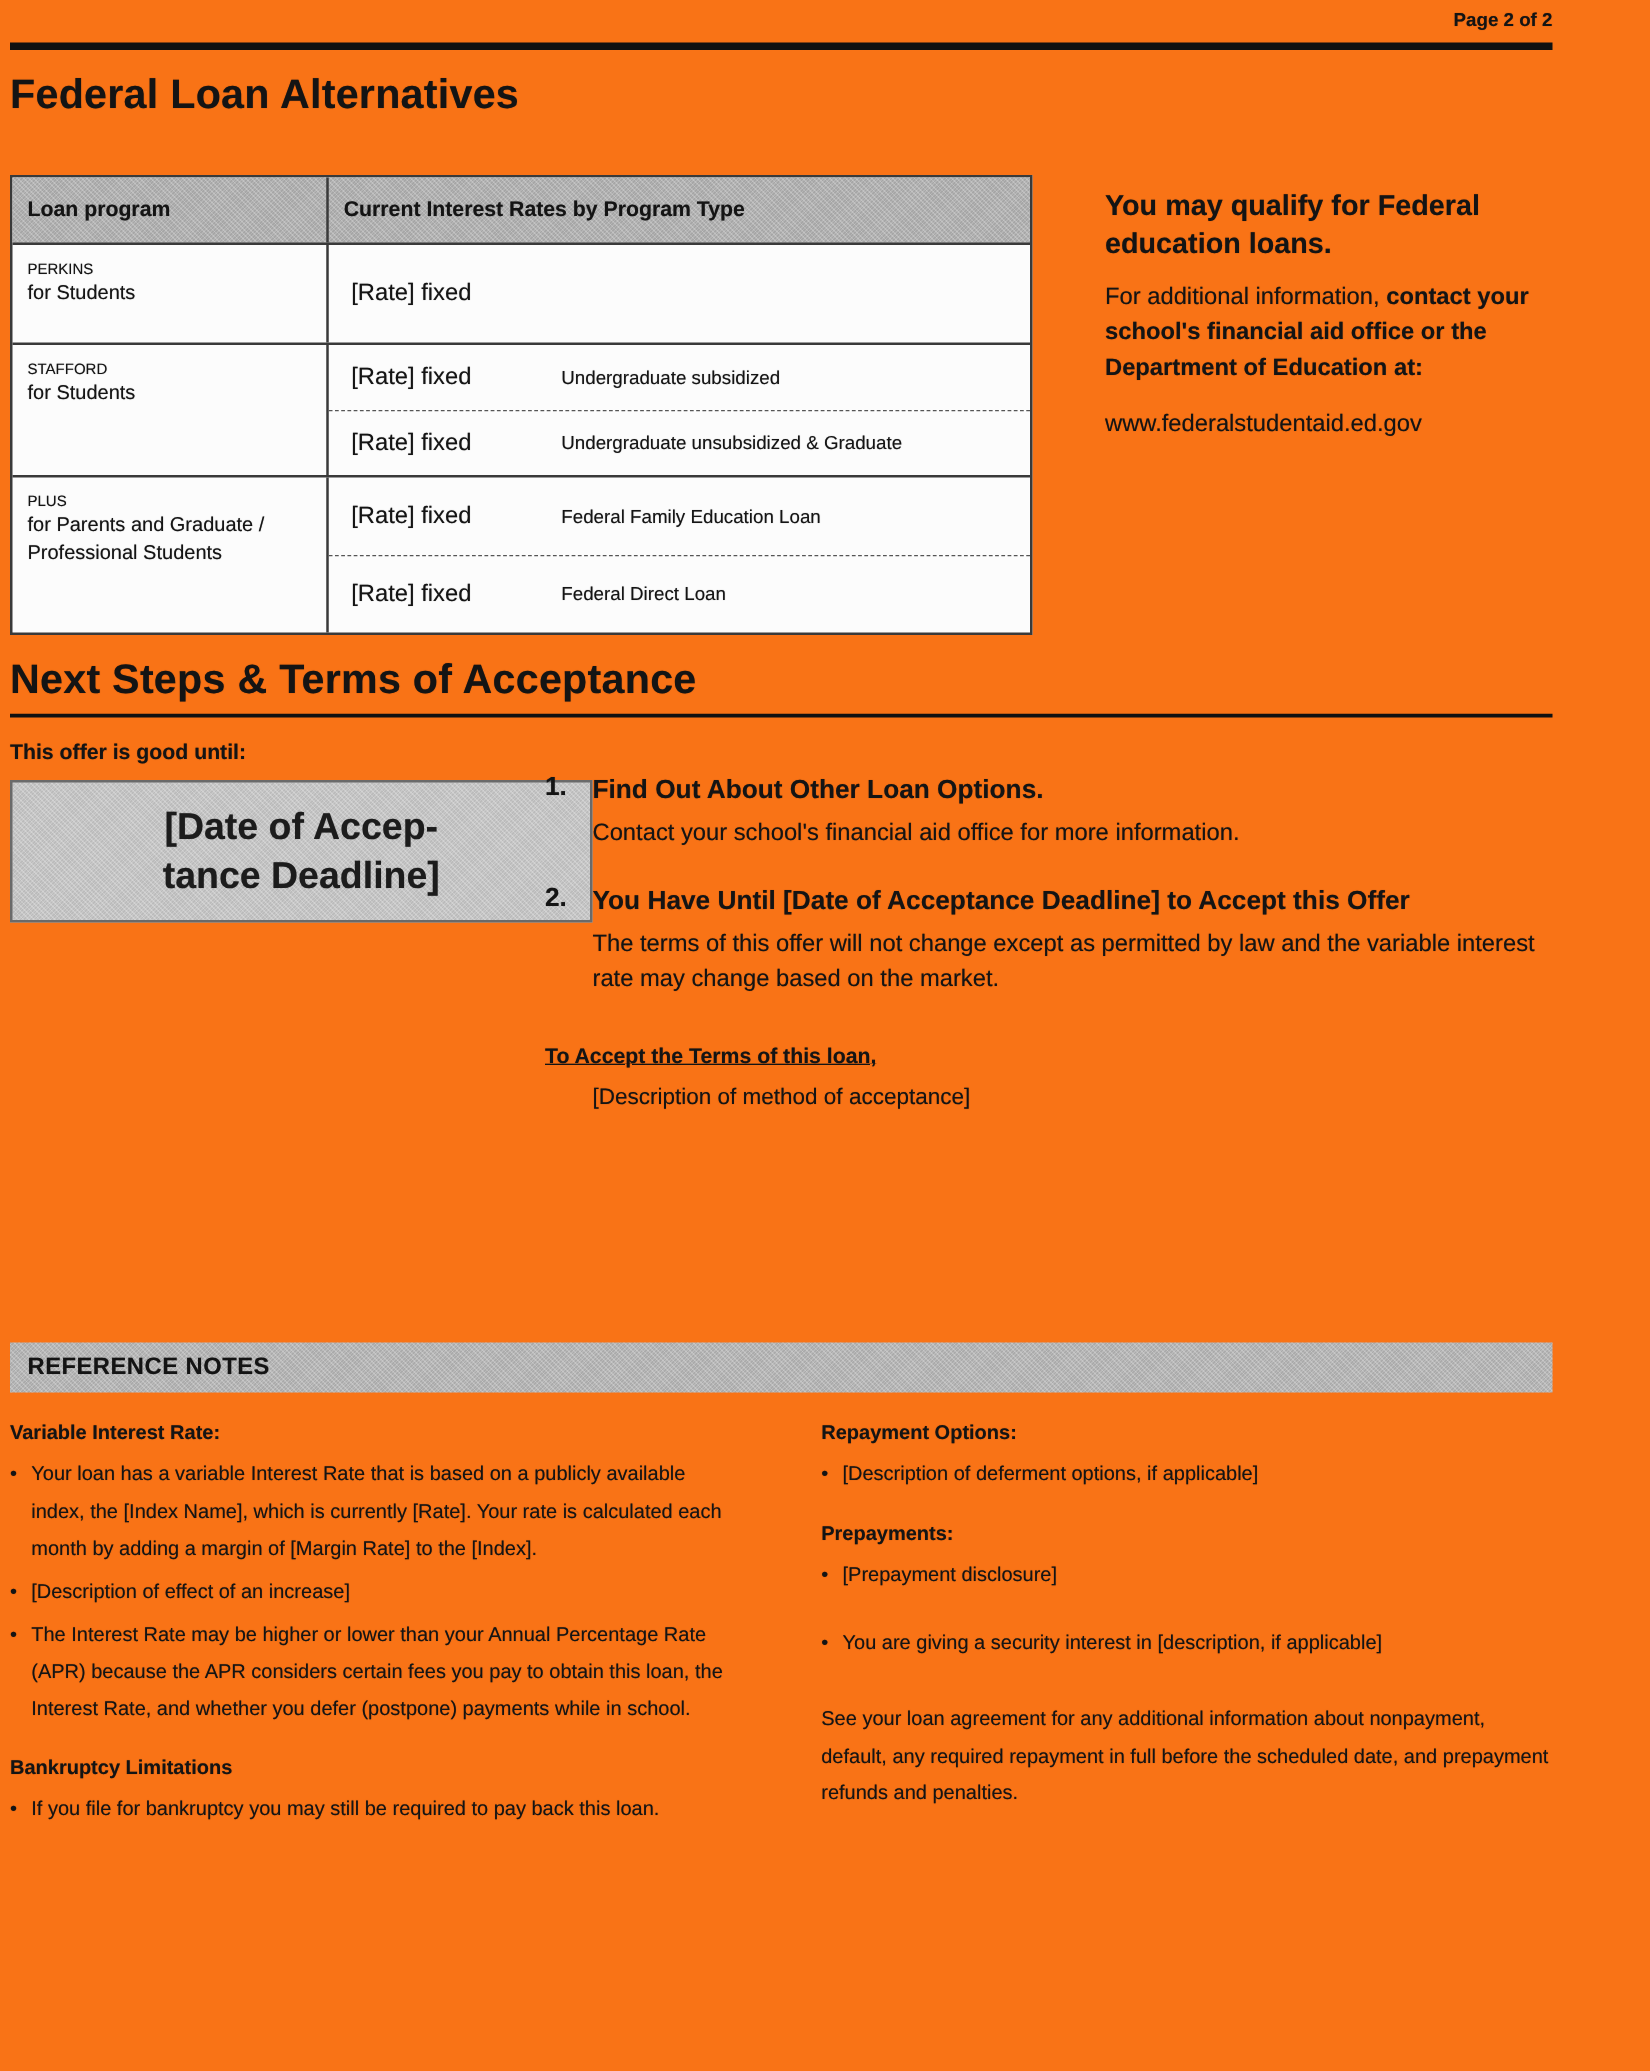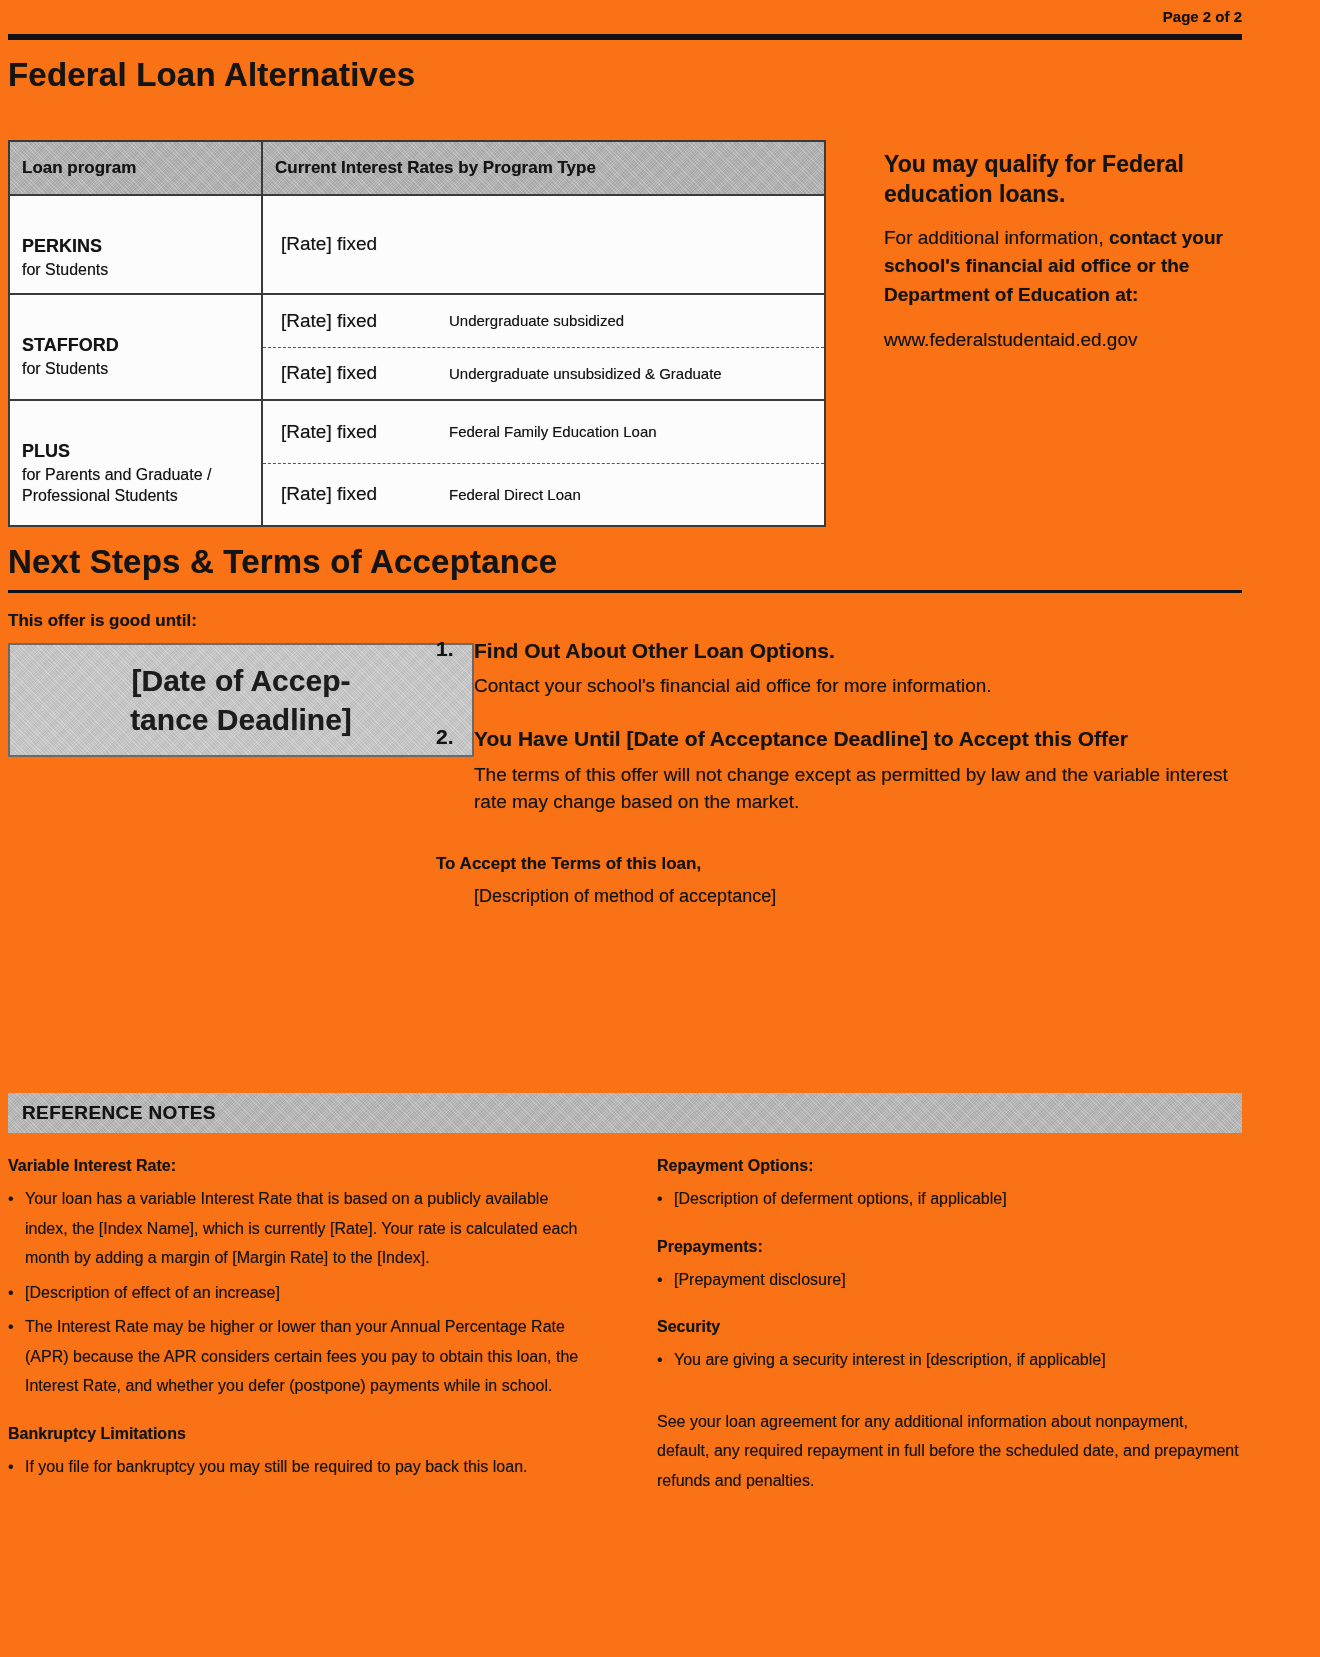--- a/index.html
+++ b/index.html
@@ -44,21 +44,21 @@
       repeating-linear-gradient(45deg, rgba(255,255,255,.20) 0 1px, transparent 1px 3px),
       repeating-linear-gradient(-45deg, rgba(0,0,0,.08) 0 1px, transparent 1px 2px);
     border-bottom: 2px solid #3a3a3a;
   }
   .lt-header .hc { font-size: 17px; font-weight: bold; padding: 16px 12px; }
   .lt-col1 { width: 253px; flex: 0 0 253px; border-right: 2px solid #3a3a3a; }
   .lt-col2 { flex: 1; }
   .lt-row { display: flex; }
   .lt-row + .lt-row { border-top: 2px solid #3a3a3a; }
   .program-cell { padding: 12px 12px; }
-  .prog-name { font-size: 18px; font-weight: bold; margin-top: 28px; }
+  .prog-name { font-size: 12px; font-weight: normal; }
   .prog-sub  { font-size: 16px; line-height: 1.35; margin-top: 2px; }
   .rates-cell { display: flex; flex-direction: column; justify-content: stretch; }
   .rate-line {
     display: flex;
     align-items: center;
     flex: 1;
     min-height: 52px;
     padding: 0 0 0 18px;
   }
   .rate-line + .rate-line { border-top: 1px dashed #555; }
@@ -99,21 +99,21 @@
     line-height: 1.3;
     color: #1c1c1c;
   }
 
   .ns-right { flex: 1; padding: 26px 0 0 8px; }
   .step { display: flex; margin-bottom: 26px; }
   .step-num { width: 38px; flex: 0 0 38px; font-size: 21px; font-weight: bold; }
   .step-heading { font-size: 21px; font-weight: bold; line-height: 1.35; }
   .step-text { font-size: 19px; line-height: 1.45; margin-top: 7px; }
 
-  .accept-label { margin-top: 38px; font-size: 17px; font-weight: bold; }
+  .accept-label { margin-top: 38px; font-size: 17px; font-weight: bold; text-decoration: underline; }
   .accept-body { margin-top: 12px; padding-left: 38px; font-size: 18px; }
 
   
   .ref-banner {
     margin-top: 186px;
     height: 40px;
     background-color: #b9b9b9;
     background-image:
       repeating-linear-gradient(45deg, rgba(255,255,255,.20) 0 1px, transparent 1px 3px),
       repeating-linear-gradient(-45deg, rgba(0,0,0,.08) 0 1px, transparent 1px 2px);
@@ -274,21 +274,20 @@
           <li>[Description of deferment options, if applicable]</li>
         </ul>
       </div>
       <div class="note-group">
         <div class="note-heading">Prepayments:</div>
         <ul>
           <li>[Prepayment disclosure]</li>
         </ul>
       </div>
       <div class="note-group">
-        <div class="note-heading">Security</div>
         <ul>
           <li>You are giving a security interest in [description, if applicable]</li>
         </ul>
       </div>
       <div class="notes-footer">See your loan agreement for any additional information about nonpayment, default, any required repayment in full before the scheduled date, and prepayment refunds and penalties.</div>
     </div>
 
   </div>
 </div>
 

